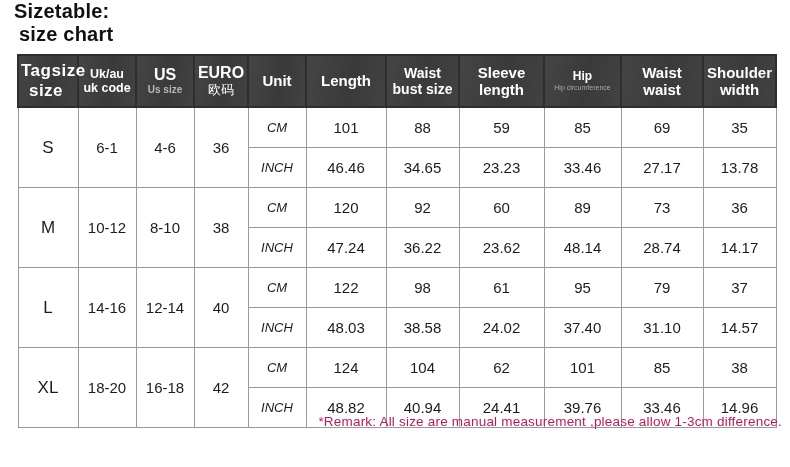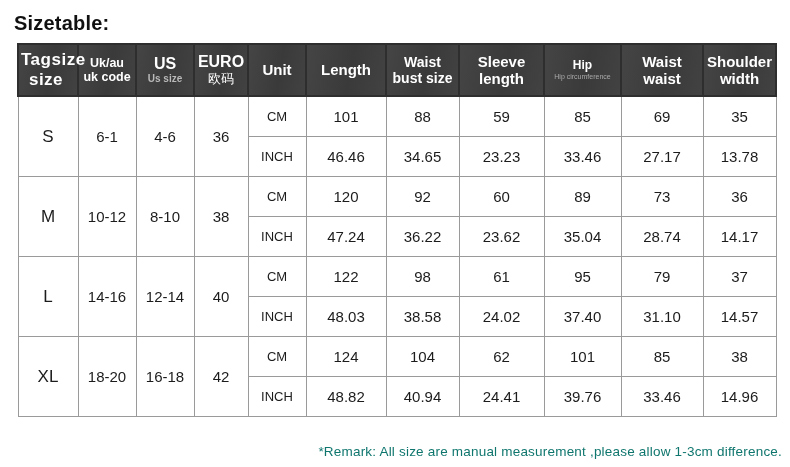--- a/index.html
+++ b/index.html
@@ -5,21 +5,21 @@
   html,body{margin:0;padding:0;}
   body{
     width:790px;height:467px;
     background:#ffffff;
     font-family:"Liberation Sans","DejaVu Sans",sans-serif;
     color:#1a1a1a;
     overflow:hidden;
     position:relative;
   }
   .title{
-    padding:12px 0 0 14px;
+    padding:0 0 0 14px;
     font-weight:bold;
     font-size:20px;
     line-height:1.15;
     color:#111;
     letter-spacing:0.2px;
   }
   .title .line2{padding-left:5px;}
 
   table.size-chart{
     border-collapse:collapse;
@@ -69,36 +69,37 @@
     border:1px solid #9a9a9a;
     height:39px;
     text-align:center;
     vertical-align:middle;
     font-size:15px;
     color:#1c1c1c;
     background:#ffffff;
     padding:0;
   }
   tbody td.size-cell{font-size:17px;}
-  tbody td.unit-cell{font-size:13px;}
+  tbody td.unit-cell{font-size:13px;font-style:italic;}
 
   .remark{
     position:absolute;
     right:8px;
-    top:444px;
+    top:414px;
     font-size:13.5px;
-    color:#0f766e;
+    color:#be185d;
     letter-spacing:0.2px;
   }
 </style>
 </head>
 <body>
 
 <div class="title">
   <div class="line1">Sizetable:</div>
+  <div class="line2">size chart</div>
 </div>
 
 <table class="size-chart">
   <colgroup>
     <col style="width:60px">
       <col style="width:58px">
       <col style="width:58px">
       <col style="width:54px">
     <col style="width:58px">
       <col style="width:80px">
@@ -190,21 +191,21 @@
       <td>60</td>
       <td>89</td>
       <td>73</td>
       <td>36</td>
     </tr>
     <tr>
       <td class="unit-cell">INCH</td>
       <td>47.24</td>
       <td>36.22</td>
       <td>23.62</td>
-      <td>35.04</td>
+      <td>48.14</td>
       <td>28.74</td>
       <td>14.17</td>
     </tr>
 
     <tr>
       <td class="size-cell" rowspan="2">L</td>
       <td rowspan="2">14-16</td>
       <td rowspan="2">12-14</td>
       <td rowspan="2">40</td>
       <td class="unit-cell">CM</td>

